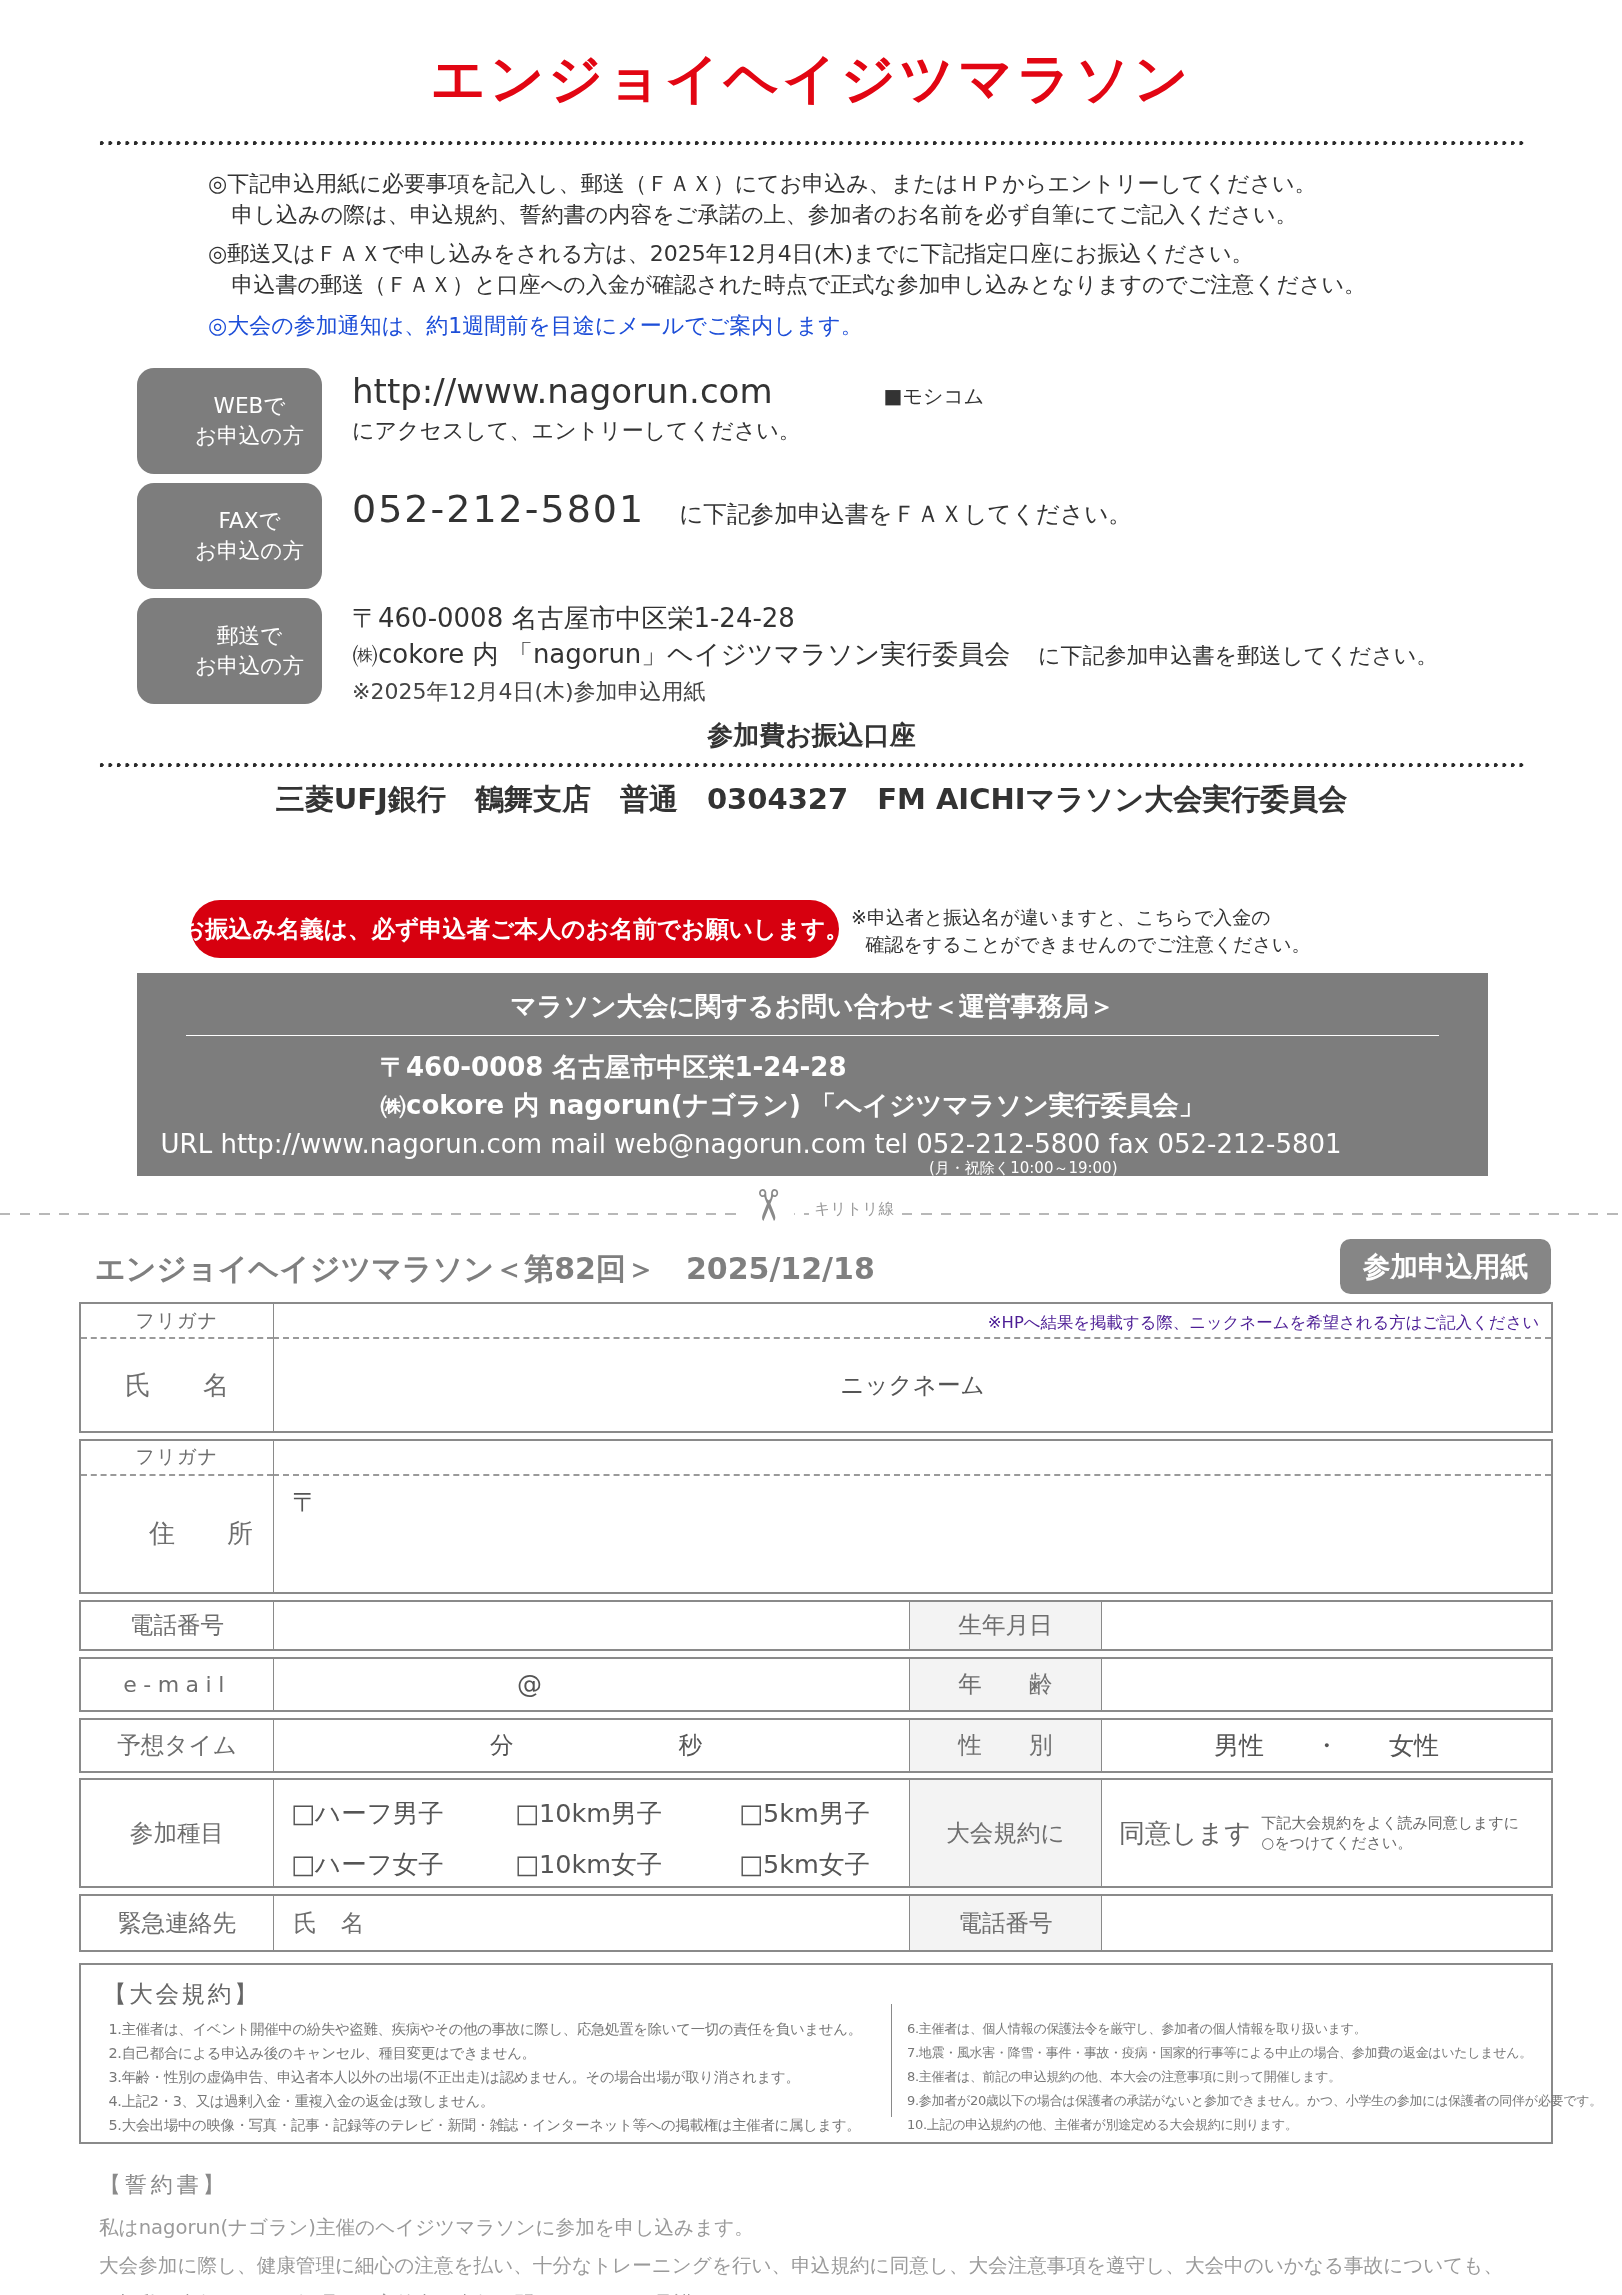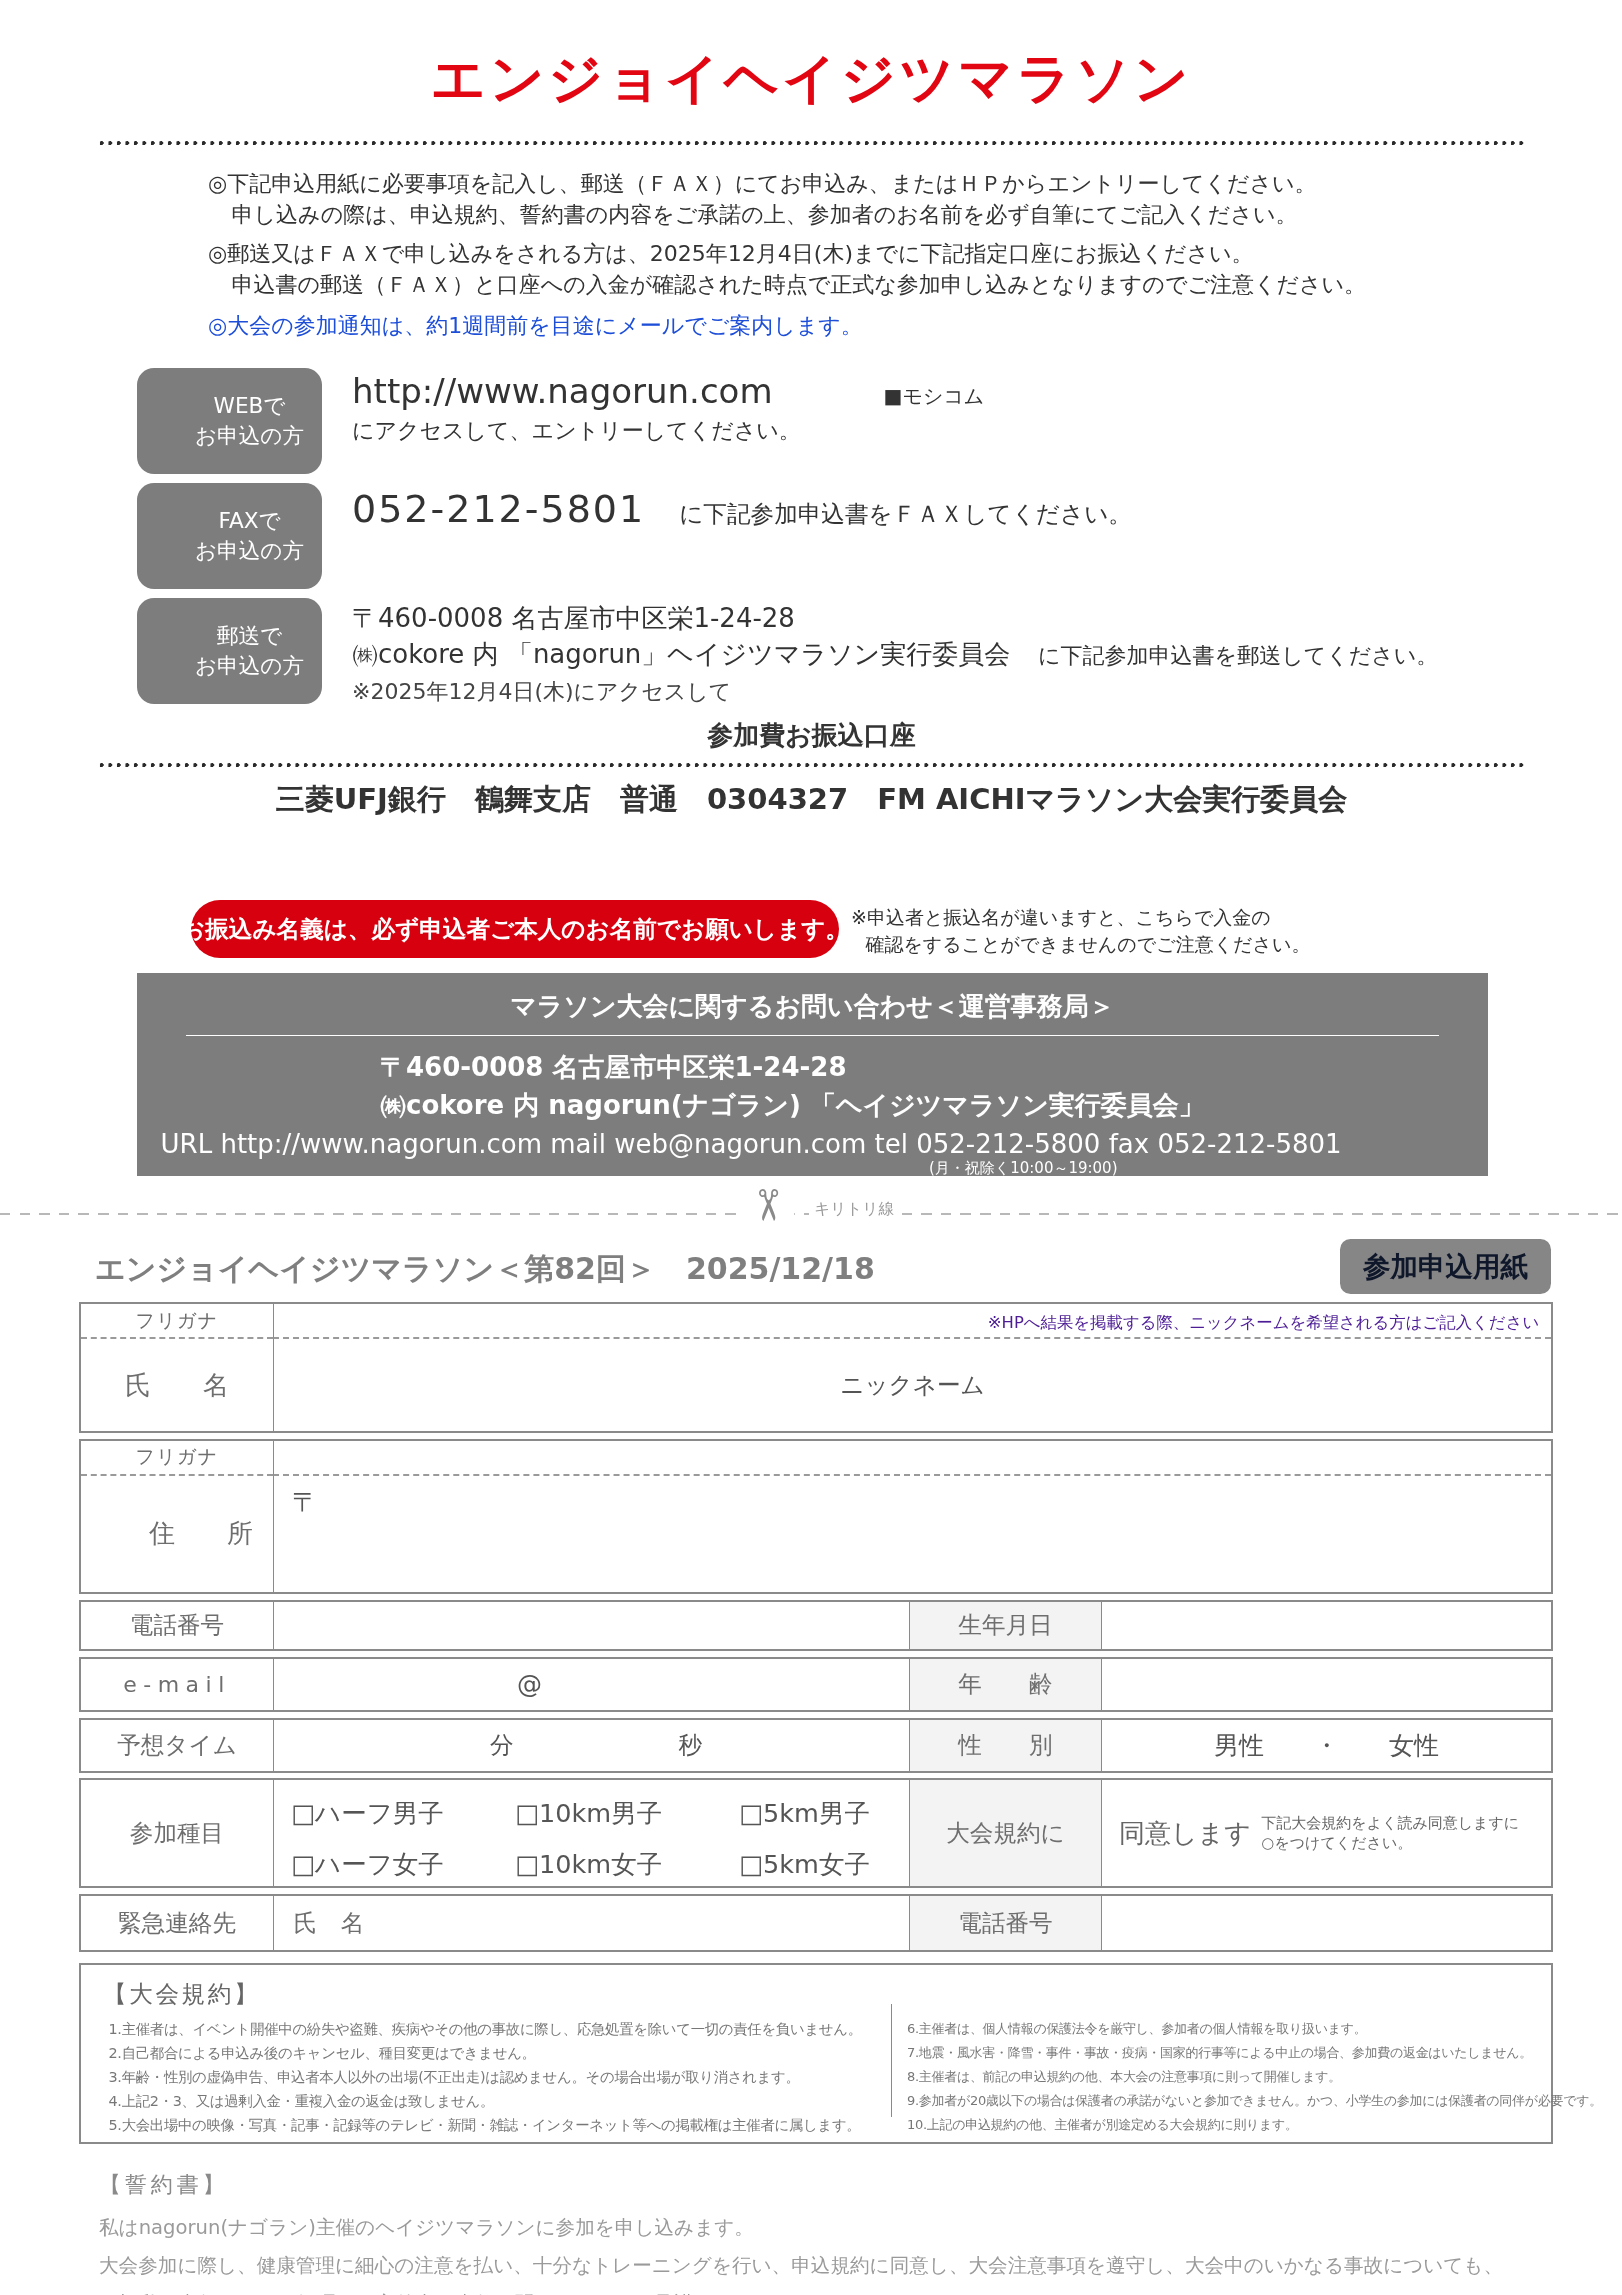--- a/index.html
+++ b/index.html
@@ -72,21 +72,21 @@
   }
   .scissors {
     position:absolute; top:1179px; left:746px; font-size:43px; color:#8a8a8a;
     background:#fff; padding:1.3px 3.9px; display:inline-block; transform:rotate(90deg);
   }
   .cut-label { position:absolute; top:1199px; left:809px; font-size:15.7px; color:#999; background:#fff; padding:0 5.2px; }
   
   .form-title { position:absolute; top:1249px; left:95px; font-size:30px; font-weight:bold; color:#7f7f7f; }
   .form-badge {
     position:absolute; top:1239px; left:1340px; width:211px; height:55px; border-radius:10.5px;
-    background:#868686; color:#0f172a; font-size:27.5px; font-weight:bold;
+    background:#868686; color:#ffffff; font-size:27.5px; font-weight:bold;
     display:flex; align-items:center; justify-content:center;
   }
   
   .form-table { position:absolute; top:1302px; left:79px; width:1474px; display:flex; flex-direction:column; gap:5.9px; }
   .block { border:2.6px solid #8a8a8a; background:#fff; display:grid; }
   .b2 { grid-template-columns:192px 1fr; }
   .b4 { grid-template-columns:192px 636px 192px 1fr; }
   .cell { position:relative; }
   .vline { border-left:1.3px solid #8a8a8a; }
   .lbl { color:#6e6e6e; display:flex; align-items:center; justify-content:center; font-size:23.6px; }
@@ -176,21 +176,21 @@
       <div class="m-label">
         <span>郵送で</span>
         <span>お申込の方</span>
       </div>
       <div class="m-body">
         <div class="mail-line1">〒460-0008 名古屋市中区栄1-24-28</div>
         <div class="mail-line2">
           <span>㈱cokore 内 「nagorun」ヘイジツマラソン実行委員会</span>
           <span class="small-append">に下記参加申込書を郵送してください。</span>
         </div>
-        <div class="mail-line3">※2025年12月4日(木)にアクセスして</div>
+        <div class="mail-line3">※2025年12月4日(木)参加申込用紙</div>
       </div>
     </div>
 
   </div>
 
   <div class="bank-heading">参加費お振込口座</div>
   <div class="dotline" id="dot2"></div>
   <div class="bank-line">三菱UFJ銀行　鶴舞支店　普通　0304327　FM AICHIマラソン大会実行委員会</div>
 
   <div class="pill">お振込み名義は、必ず申込者ご本人のお名前でお願いします。</div>

